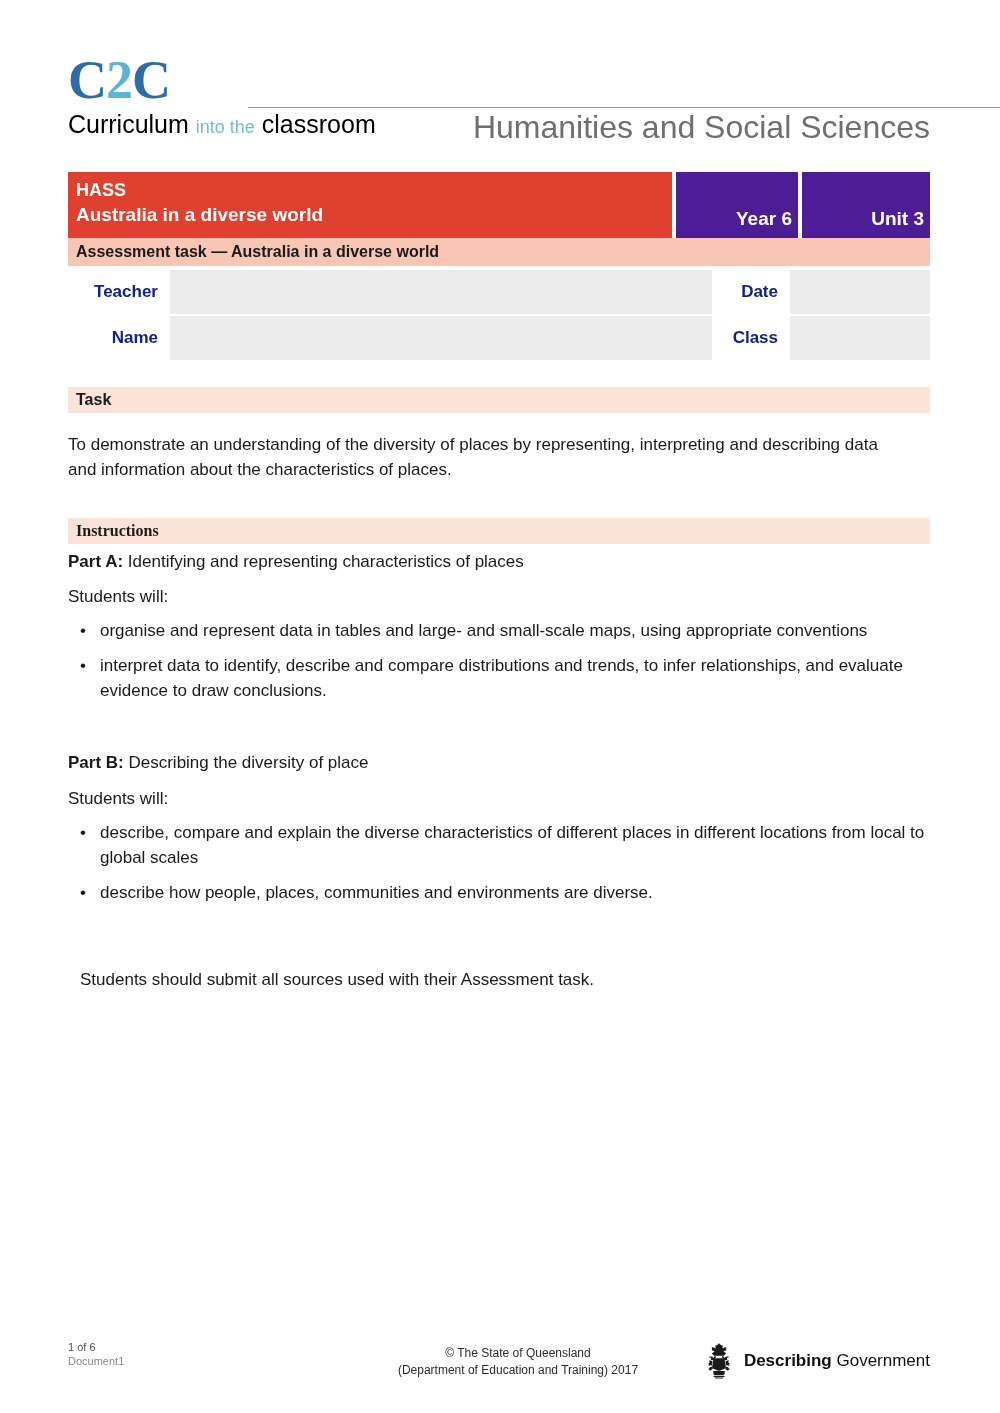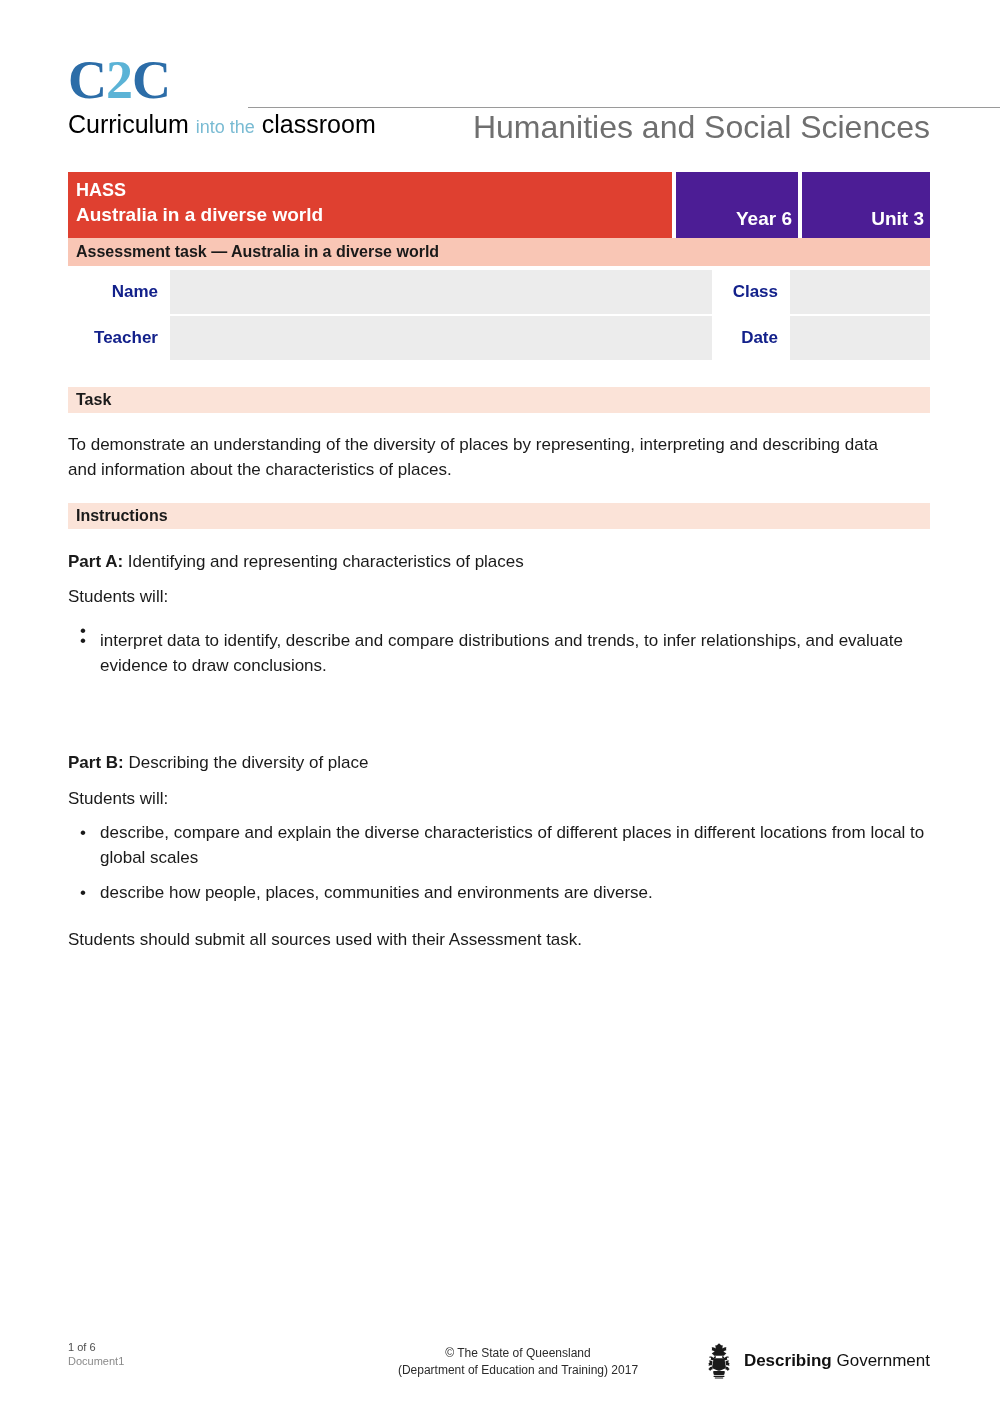--- a/index.html
+++ b/index.html
@@ -177,37 +177,37 @@
     background: #FBE3D8;
     color: #1a1a1a;
     font-size: 16px;
     font-weight: 700;
     display: flex;
     align-items: center;
     padding-left: 8px;
     box-sizing: border-box;
   }
   #bar-task { top: 387px; text-align: center; }
-  #bar-instructions { top: 503px; }
+  #bar-instructions { top: 518px; font-family: Liberation Serif, serif; }
 
   
   .body-text {
     position: absolute;
     left: 68px;
     width: 862px;
     font-size: 17px;
     line-height: 25px;
     color: #1a1a1a;
   }
   #task-para { top: 432px; width: 840px; }
   #part-a-head { top: 549px; }
   #part-a-stem { top: 584px; }
   #part-b-head { top: 750px; }
   #part-b-stem { top: 786px; }
-  #closing { top: 927px; }
+  #closing { top: 967px; margin-left: 12px; }
 
   .ul {
     position: absolute;
     left: 68px;
     width: 862px;
     margin: 0;
     padding: 0;
     list-style: none;
   }
   #list-a { top: 618px; }
@@ -306,43 +306,43 @@
     <div class="banner-gap"></div>
     <div class="banner-cell banner-year">Year 6</div>
     <div class="banner-gap"></div>
     <div class="banner-cell banner-unit">Unit 3</div>
   </div>
 
   <div class="assess-strip">Assessment task — Australia in a diverse world</div>
 
   <div class="details">
     <div class="details-row">
+      <div class="d-label lbl-teacher">Teacher</div>
+      <div class="d-field fld-teacher"></div>
+      <div class="d-label lbl-date">Date</div>
+      <div class="d-field fld-date"></div>
+    </div>
+    <div class="details-row">
       <div class="d-label lbl-name">Name</div>
       <div class="d-field fld-name"></div>
       <div class="d-label lbl-class">Class</div>
       <div class="d-field fld-class"></div>
     </div>
-    <div class="details-row">
-      <div class="d-label lbl-teacher">Teacher</div>
-      <div class="d-field fld-teacher"></div>
-      <div class="d-label lbl-date">Date</div>
-      <div class="d-field fld-date"></div>
-    </div>
   </div>
 
   <div class="section-bar" id="bar-task">Task</div>
   <div class="body-text" id="task-para">To demonstrate an understanding of the diversity of places by representing, interpreting and describing data and information about the characteristics of places.</div>
 
   <div class="section-bar" id="bar-instructions">Instructions</div>
 
   <div class="body-text" id="part-a-head"><span class="bold">Part A:</span> <span>Identifying and representing characteristics of places</span></div>
   <div class="body-text" id="part-a-stem">Students will:</div>
 
   <ul class="ul" id="list-a">
-    <li><span class="bullet">•</span></li>
+    <li><span class="bullet">•</span><span>organise and represent data in tables and large- and small-scale maps, using appropriate conventions</span></li>
     <li><span class="bullet">•</span><span>interpret data to identify, describe and compare distributions and trends, to infer relationships, and evaluate evidence to draw conclusions.</span></li>
   </ul>
 
   <div class="body-text" id="part-b-head"><span class="bold">Part B:</span> <span>Describing the diversity of place</span></div>
   <div class="body-text" id="part-b-stem">Students will:</div>
 
   <ul class="ul" id="list-b">
     <li><span class="bullet">•</span><span>describe, compare and explain the diverse characteristics of different places in different locations from local to global scales</span></li>
     <li><span class="bullet">•</span><span>describe how people, places, communities and environments are diverse.</span></li>
   </ul>

